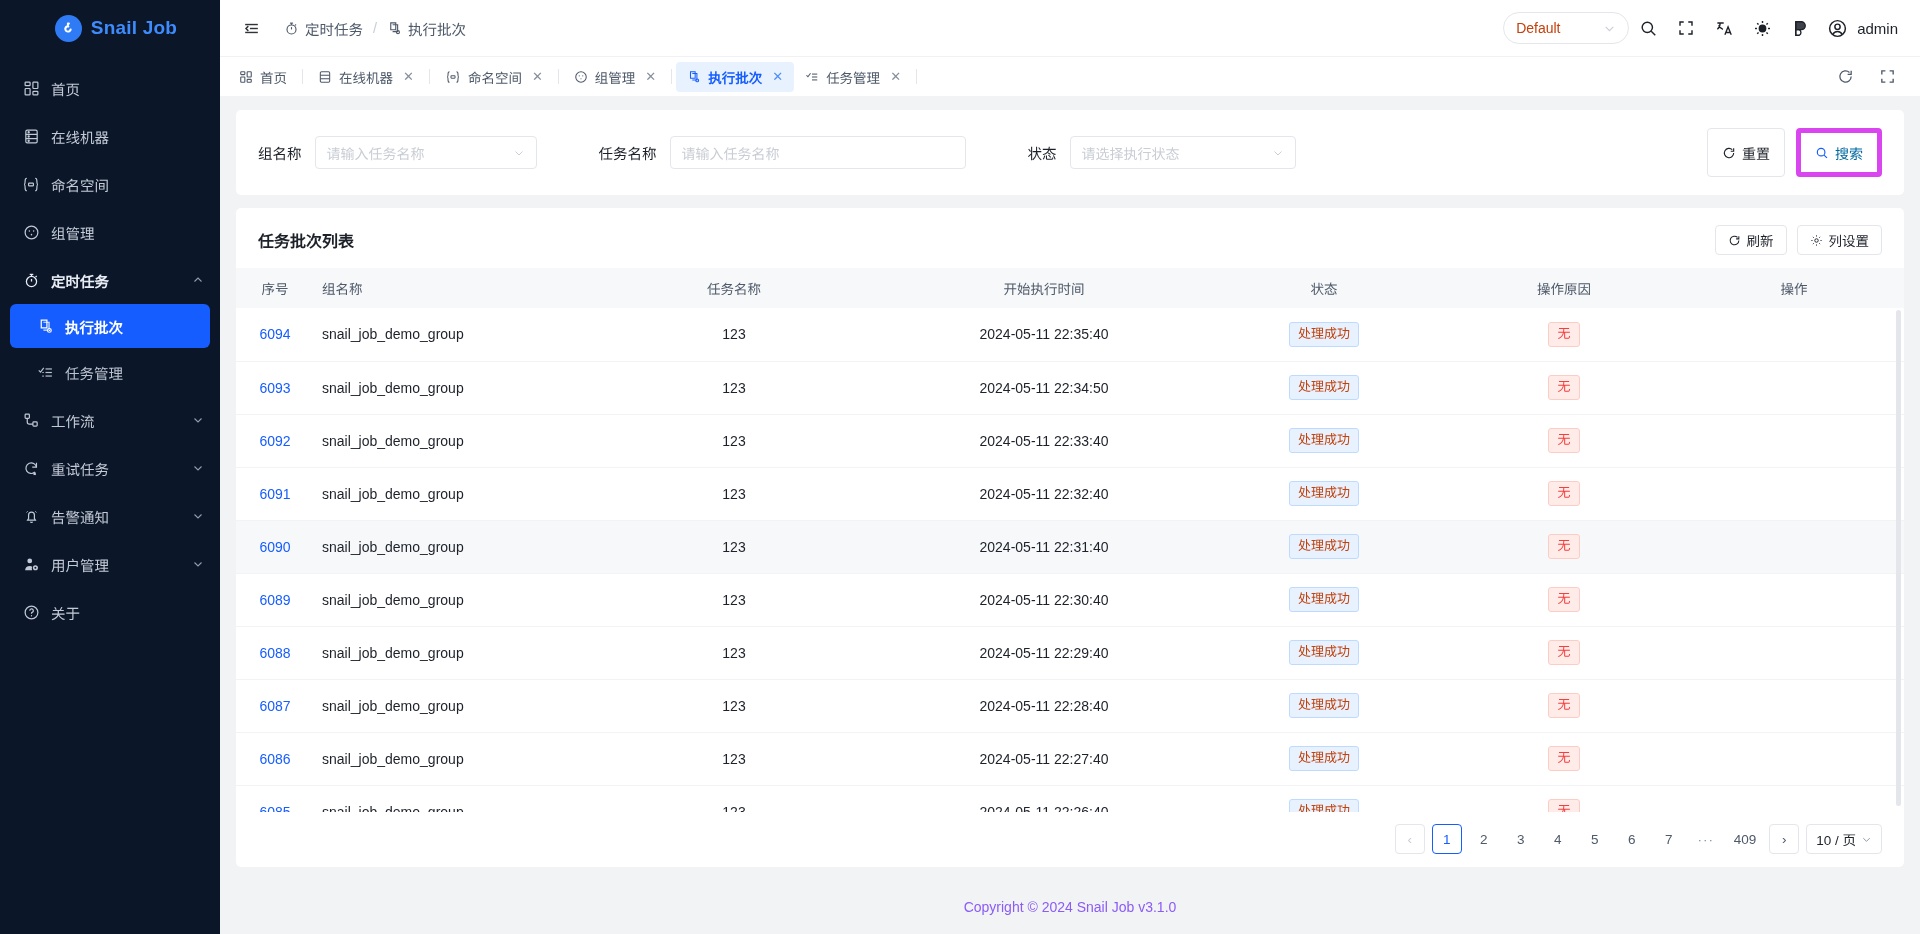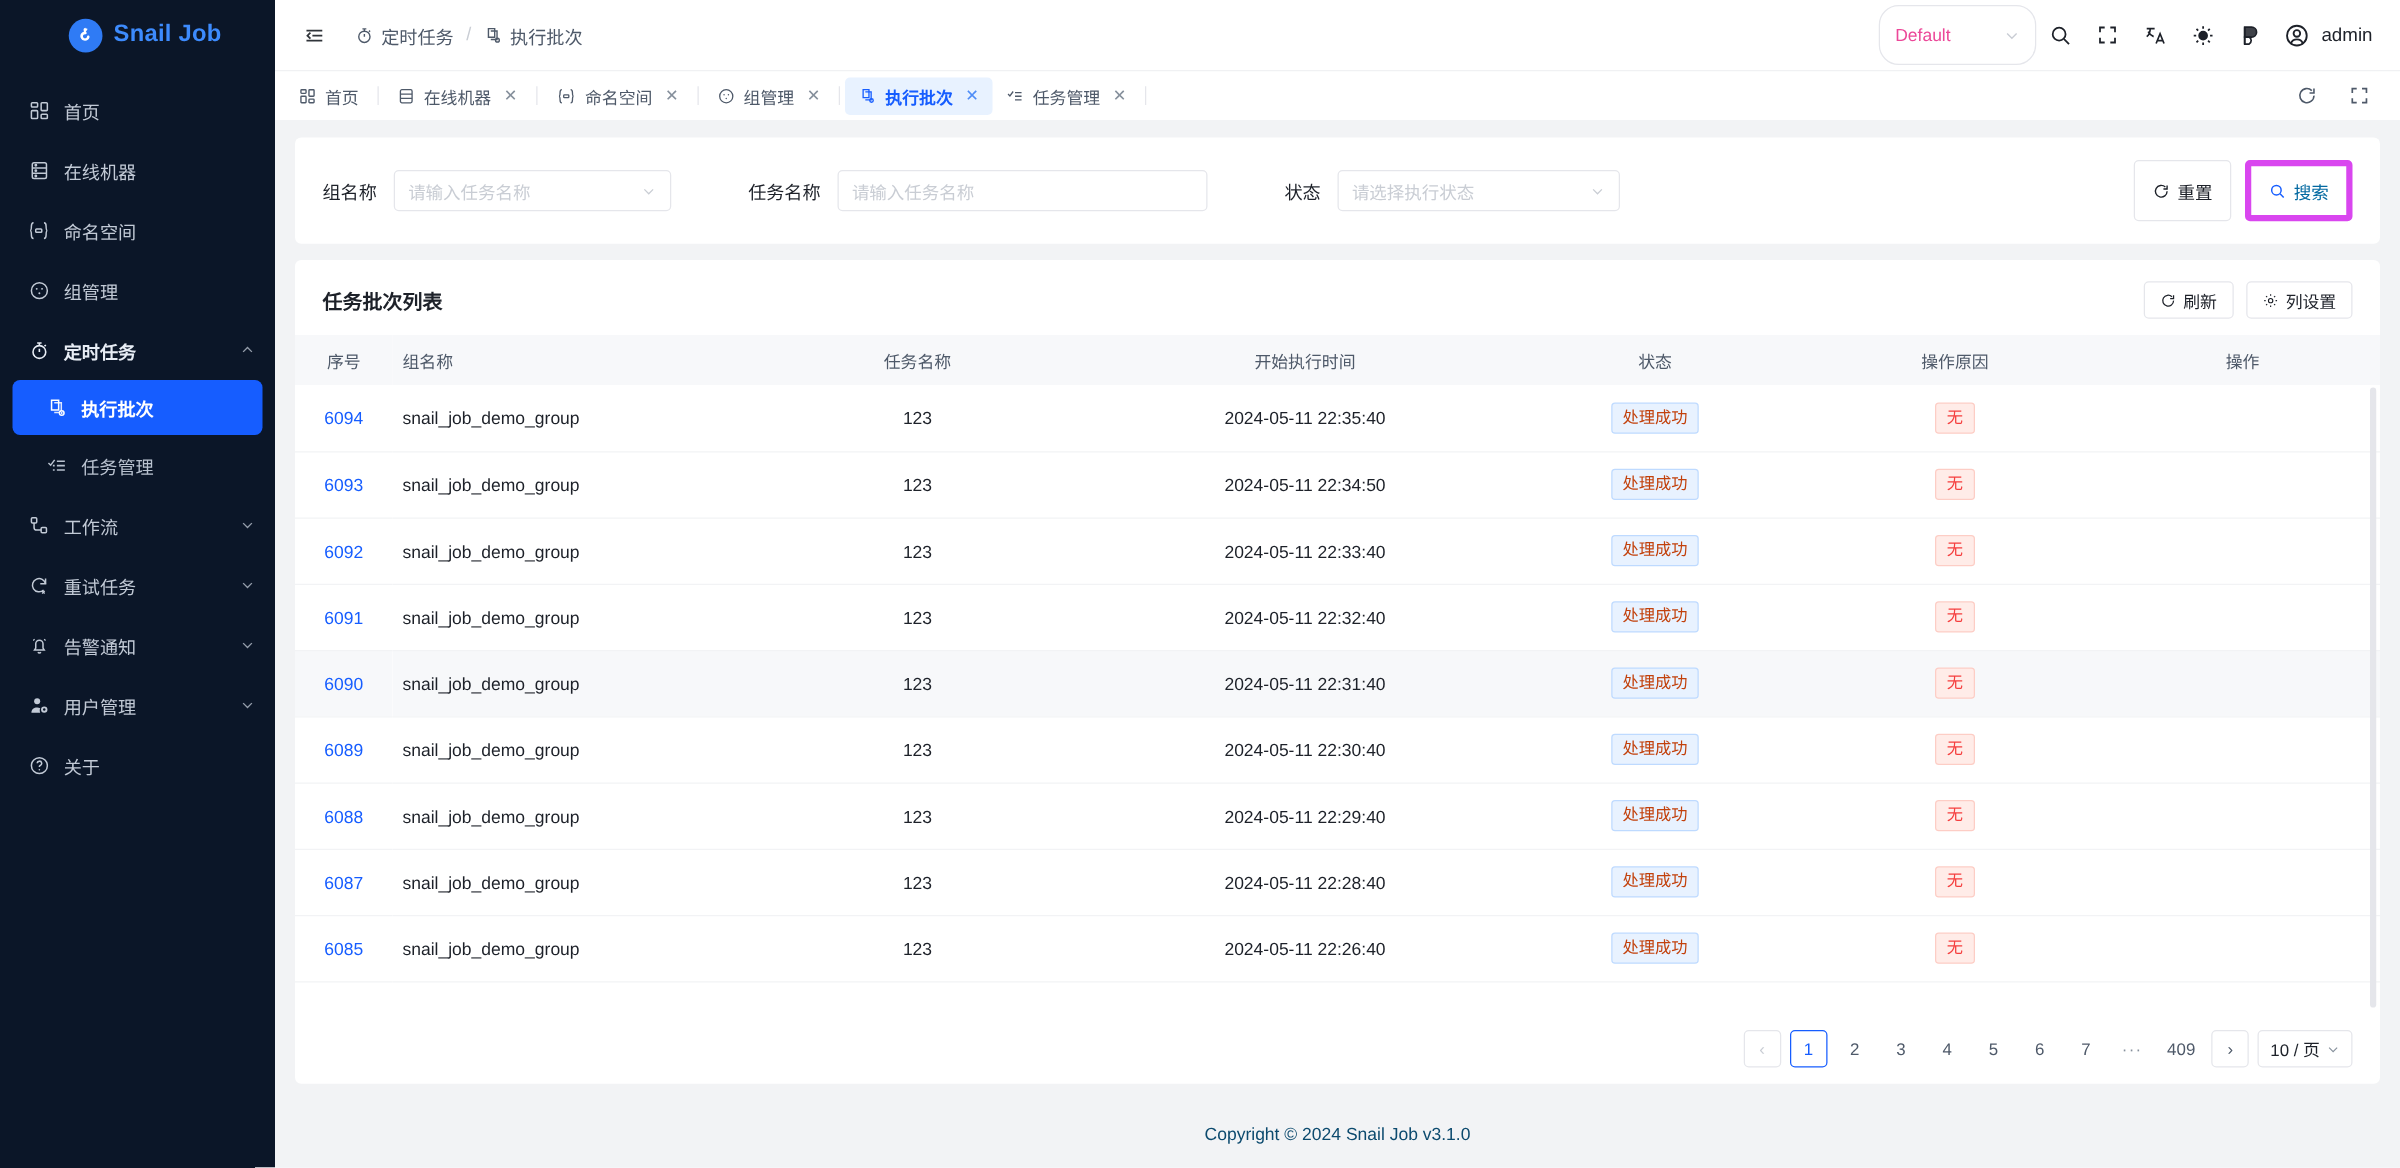--- a/index.html
+++ b/index.html
@@ -57,22 +57,22 @@
   .topbar {
     height: 56px; flex: 0 0 56px; background: #fff;
     display: flex; align-items: center; padding: 0 22px 0 18px; gap: 0;
   }
   .collapse-btn { width: 26px; height: 26px; display:flex; align-items:center; justify-content:center; cursor: pointer; color:#30343a; }
   .breadcrumb { display: flex; align-items: center; gap: 8px; margin-left: 20px; font-size: 14.5px; color: #4e5969; }
   .crumb { display: flex; align-items: center; gap: 6px; }
   .crumb-sep { color: #c9cdd4; padding: 0 2px; }
   .topbar-right { margin-left: auto; display: flex; align-items: center; gap: 0; }
   .ns-select {
-    width: 126px; height: 48px; border: 1px solid #e5e6eb; border-radius: 16px;
-    display: flex; align-items: center; padding: 0 12px; font-size: 14px; color: #ec4899;
+    width: 126px; height: 32px; border: 1px solid #e5e6eb; border-radius: 16px;
+    display: flex; align-items: center; padding: 0 12px; font-size: 14px; color: #c2410c;
     background:#fff; cursor: pointer;
   }
   .ns-select .cv { flex: 1 1 auto; }
   .icon-btn {
     width: 38px; height: 38px; display: flex; align-items: center; justify-content: center;
     color: #1d2129; cursor: pointer; border-radius: 6px;
   }
   .user-chip { display: flex; align-items: center; gap: 9px; margin-left: 8px; cursor: pointer; font-size: 15px; color:#1d2129; }
 
   
@@ -146,21 +146,21 @@
     min-width: 30px; height: 30px; border-radius: 4px; display: flex; align-items: center; justify-content: center;
     font-size: 13.5px; color: #4e5969; cursor: pointer; padding: 0 6px;
   }
   .pg.active { border: 1px solid #165dff; color: #165dff; }
   .pg.nav { border: 1px solid #e5e6eb; color: #c9cdd4; width: 30px; }
   .pg.nav.on { color: #4e5969; }
   .pg.dots { color: #86909c; letter-spacing: 1px; }
   .pg.size { border: 1px solid #e5e6eb; color: #1d2129; gap: 5px; padding: 0 9px; }
 
   .footer { height: 54px; flex: 0 0 54px; display: flex; align-items: center; justify-content: center;
-    font-size: 14px; color: #0c4a6e; }
+    font-size: 14px; color: #8b5cf6; }
 
   svg { display: block; }
 </style>
 </head>
 <body>
 
 <aside class="sidebar">
   <div class="brand">
     <span class="brand-logo">
       <svg width="17" height="17" viewBox="0 0 24 24" fill="#fff">
@@ -713,20 +713,29 @@
             <tr>
               <td><span class="seq-link">6087</span></td>
               <td class="left">snail_job_demo_group</td>
               <td>123</td>
               <td>2024-05-11 22:28:40</td>
               <td><span class="badge blue">处理成功</span></td>
               <td><span class="badge red">无</span></td>
               <td></td>
             </tr>
             <tr>
+              <td><span class="seq-link">6086</span></td>
+              <td class="left">snail_job_demo_group</td>
+              <td>123</td>
+              <td>2024-05-11 22:27:40</td>
+              <td><span class="badge blue">处理成功</span></td>
+              <td><span class="badge red">无</span></td>
+              <td></td>
+            </tr>
+            <tr>
               <td><span class="seq-link">6085</span></td>
               <td class="left">snail_job_demo_group</td>
               <td>123</td>
               <td>2024-05-11 22:26:40</td>
               <td><span class="badge blue">处理成功</span></td>
               <td><span class="badge red">无</span></td>
               <td></td>
             </tr>
           </tbody>
         </table>

